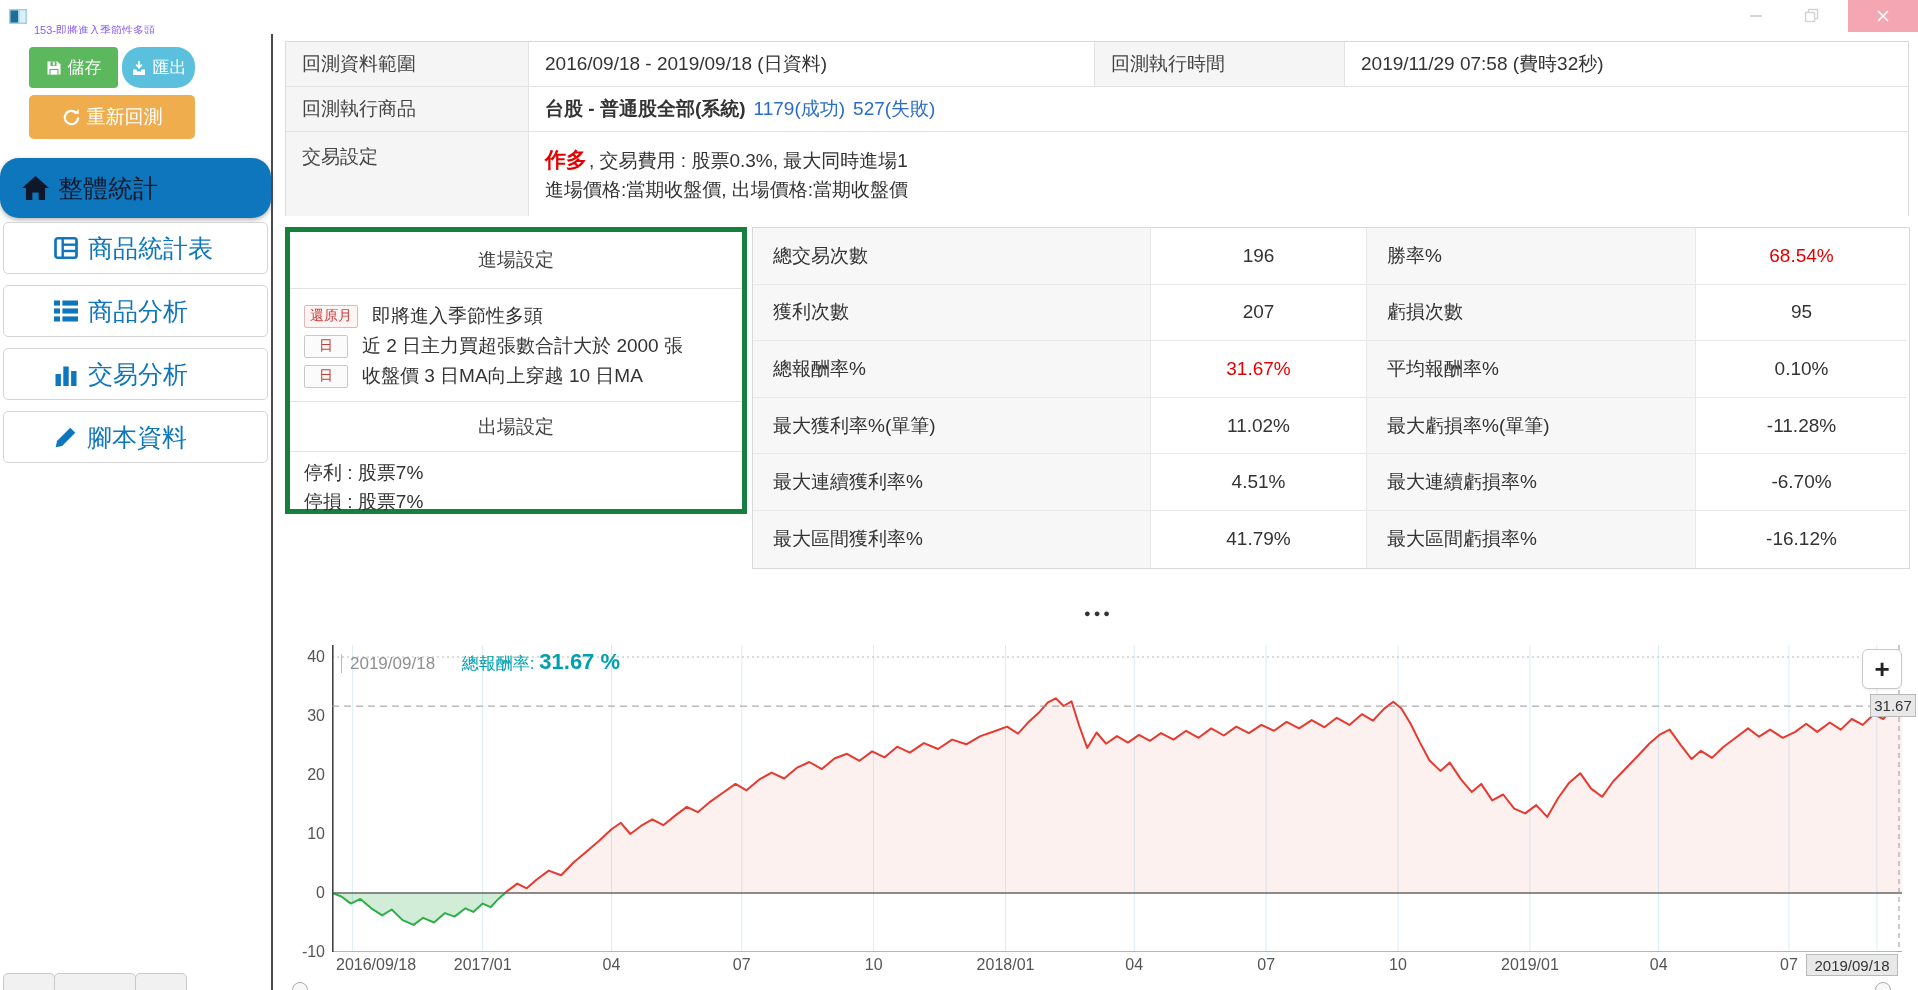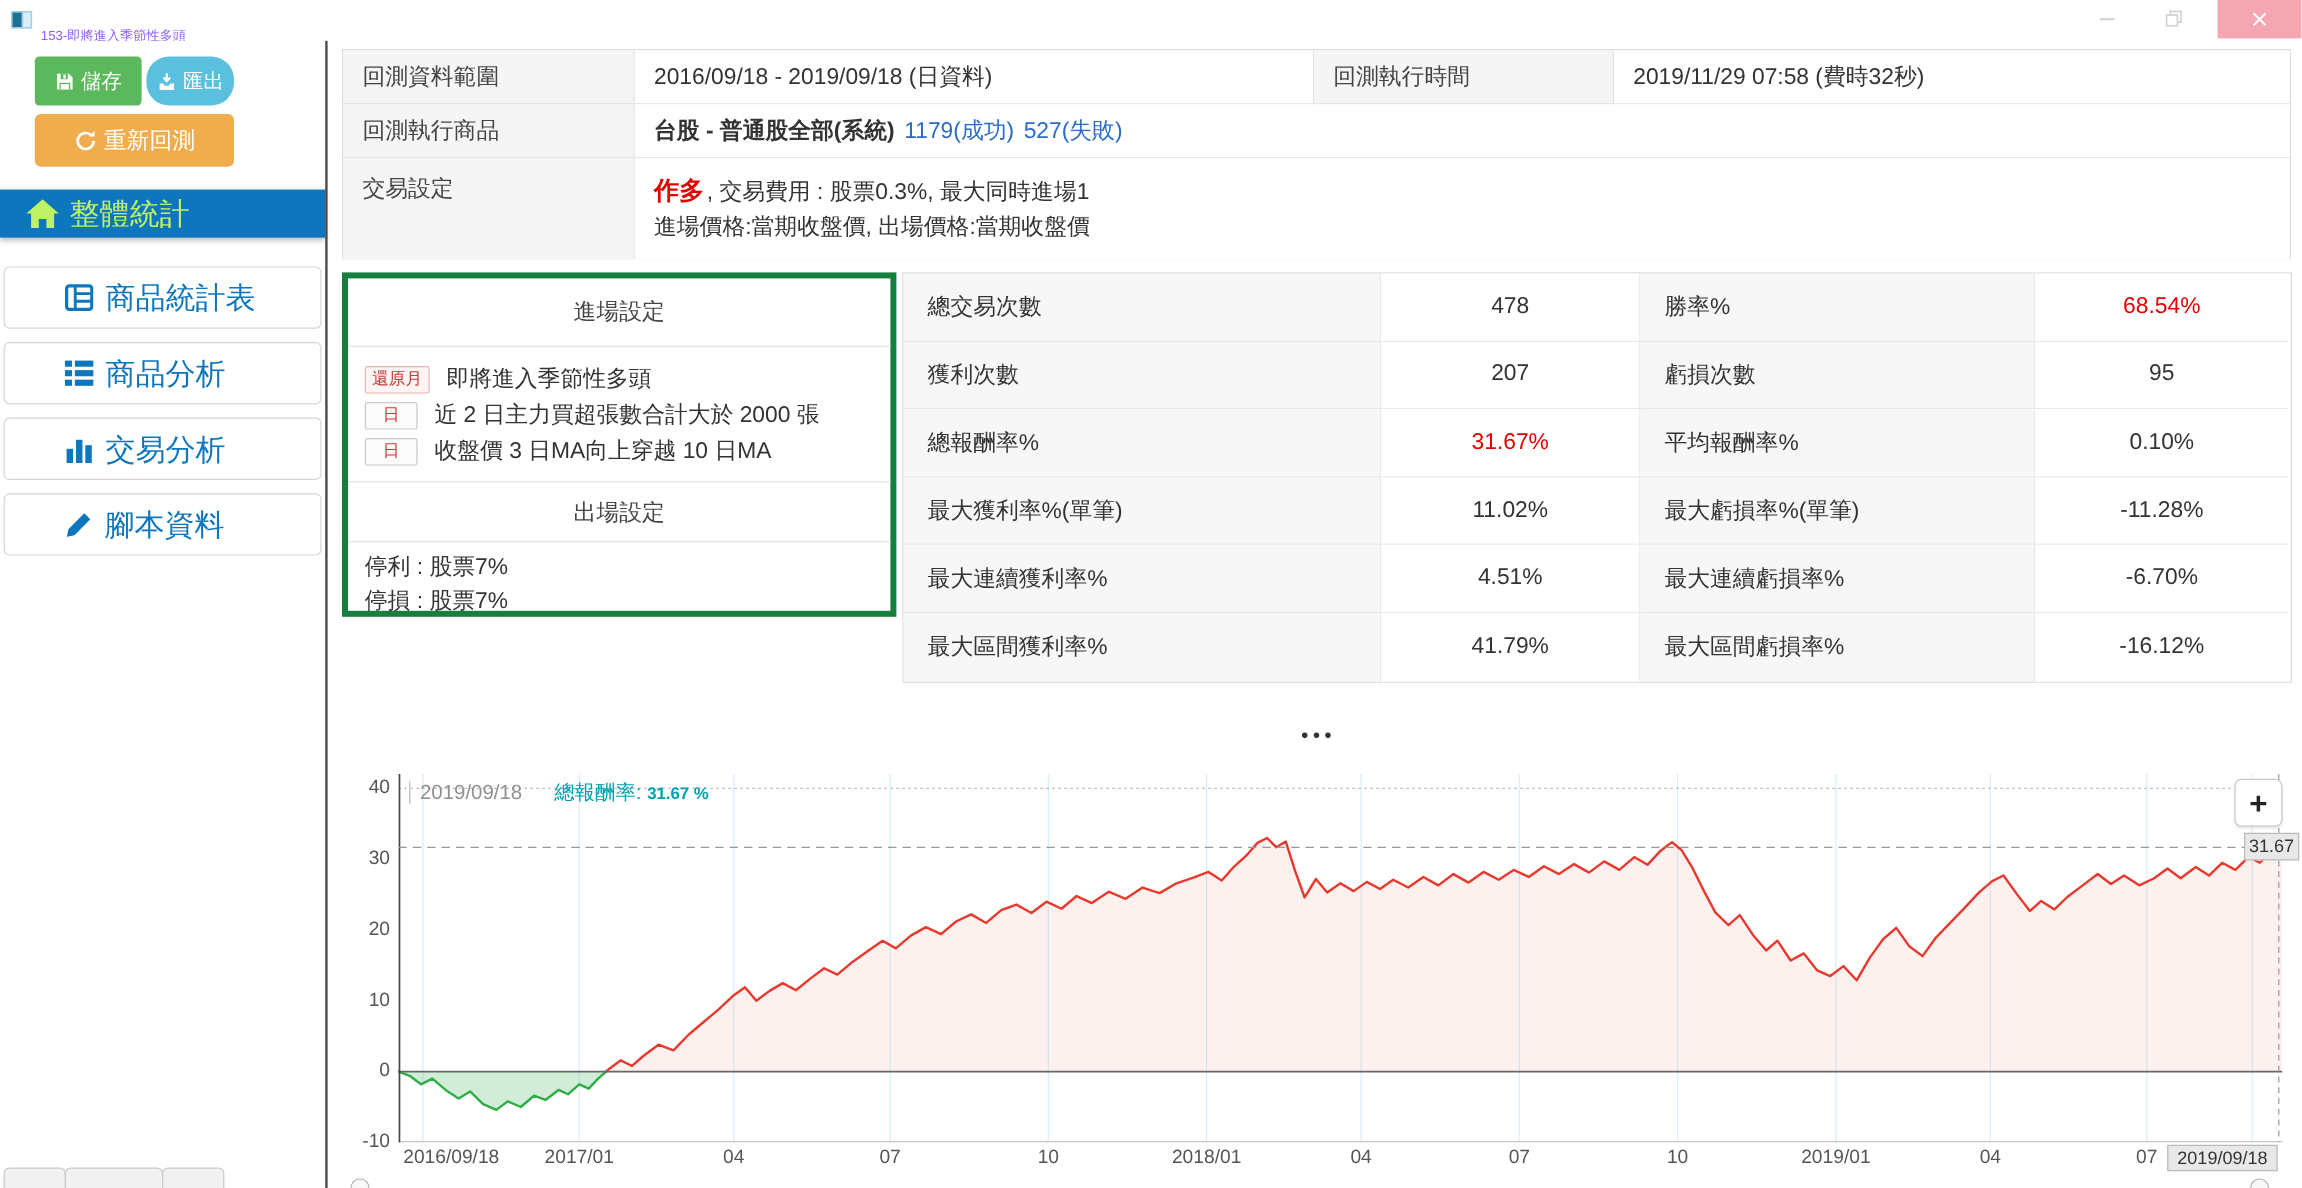--- a/index.html
+++ b/index.html
@@ -17,22 +17,22 @@
   #win-close{left:1848px;width:70px;background:var(--close-pink,#f4a6b2);}
 
   
   #sidebar{position:absolute;left:0;top:34px;width:271px;height:956px;background:#fff;}
   .tb-btn{position:absolute;display:flex;align-items:center;justify-content:center;gap:6px;
     color:#fff;border:none;border-radius:4px;cursor:pointer;font-family:inherit;}
   #btn-save{left:29px;top:13px;width:89px;height:41px;background:var(--btn-green,#5cb85c);font-size:17px;}
   #btn-export{left:122px;top:13px;width:73px;height:41px;background:var(--btn-lblue,#5bc0de);font-size:17px;border-radius:19px;}
   #btn-rerun{left:29px;top:61px;width:166px;height:44px;background:var(--btn-orange,#f0ad4e);font-size:19px;border-radius:5px;}
   .nav-item{position:absolute;display:flex;align-items:center;cursor:pointer;box-sizing:border-box;}
-  .nav-item.active{left:0;top:124px;width:271px;height:40px;background:var(--accent-blue,#0e76bc);
-    color:#bef264;font-size:25px;padding-left:22px;gap:9px;box-shadow:0 2px 5px rgba(0,0,0,.3);}
+  .nav-item.active{left:0;top:124px;width:271px;height:60px;background:var(--accent-blue,#0e76bc);
+    color:#0f172a;font-size:25px;padding-left:22px;gap:9px;box-shadow:0 2px 5px rgba(0,0,0,.3);border-radius:19px;}
   .nav-item.plain{left:3px;width:265px;height:52px;background:#fff;border:1px solid #d5d5d5;border-radius:5px;
     color:var(--accent-blue,#0e76bc);font-size:25px;padding-left:50px;gap:10px;}
   #nav-1{top:188px}#nav-2{top:251px}#nav-3{top:314px}#nav-4{top:377px}
   #corner-group{position:absolute;left:3px;top:939px;width:184px;height:17px;display:flex;}
   .corner-box{box-sizing:border-box;height:30px;background:#f1f1f1;border:1px solid #c9c9c9;
     border-radius:5px 5px 0 0;}
   .corner-box+.corner-box{margin-left:-1px;}
 
   #divider{position:absolute;left:271px;top:34px;width:2px;height:956px;background:#4a4a4a;}
 
@@ -77,21 +77,21 @@
   #chart{position:absolute;left:279px;top:637px;width:1639px;height:353px;background:#fff;}
   #plot-svg{position:absolute;left:53px;top:8px;}
   .ytick{position:absolute;right:1593px;width:46px;text-align:right;font-size:16px;color:#555;height:20px;line-height:20px;}
   #y-labels{position:absolute;left:0;top:8px;width:1639px;height:307px;}
   .xtick{position:absolute;top:0;font-size:16px;color:#555;white-space:nowrap;transform:translateX(-50%);}
   .xtick.left-align{transform:none;}
   #x-labels{position:absolute;left:0;top:319px;width:1639px;height:24px;}
   #chart-header{position:absolute;left:62px;top:12px;font-size:17px;white-space:nowrap;}
   #ch-date{color:#909090;border-left:1px solid #bbb;padding-left:8px;}
   #ch-label{color:var(--teal,#00a0b0);margin-left:22px;margin-top:48px;}
-  #ch-value{color:var(--teal,#00a0b0);font-weight:bold;font-size:14px;margin-top:28px;}
+  #ch-value{color:var(--teal,#00a0b0);font-weight:bold;font-size:22px;margin-top:28px;}
   #zoom-plus{position:absolute;left:1583px;top:12px;width:38px;height:38px;background:#fff;border:1px solid #c9c9c9;
     border-radius:6px;display:flex;align-items:center;justify-content:center;font-size:26px;font-weight:bold;color:#222;cursor:pointer;
     box-shadow:0 1px 2px rgba(0,0,0,.08);}
   .cross-box{position:absolute;background:#e8e8e8;border:1px solid #b9b9b9;color:#333;font-size:15px;
     display:flex;align-items:center;justify-content:center;box-sizing:border-box;z-index:5;}
   #crosshair-value-box{left:1591px;width:46px;height:23px;}
   #crosshair-date-box{left:1527px;top:317px;width:92px;height:22px;}
   .slider-knob{position:absolute;width:16px;height:16px;border:1px solid #aaa;border-radius:50%;background:#f8f8f8;box-sizing:border-box;}
 </style>
 </head>
@@ -242,21 +242,21 @@
     </div>
     <div class="panel-h" id="exit-h">出場設定</div>
     <div id="exit-block">
       <div>停利 : 股票7%</div>
       <div>停損 : 股票7%</div>
     </div>
   </div>
 
   <div id="stats">
     <div class="sc sl">總交易次數</div>
-    <div class="sc sv">478</div>
+    <div class="sc sv">196</div>
     <div class="sc sl">勝率%</div>
     <div class="sc sv last-col red">68.54%</div>
 
     <div class="sc sl">獲利次數</div>
     <div class="sc sv">207</div>
     <div class="sc sl">虧損次數</div>
     <div class="sc sv last-col">95</div>
 
     <div class="sc sl">總報酬率%</div>
     <div class="sc sv red">31.67%</div>

